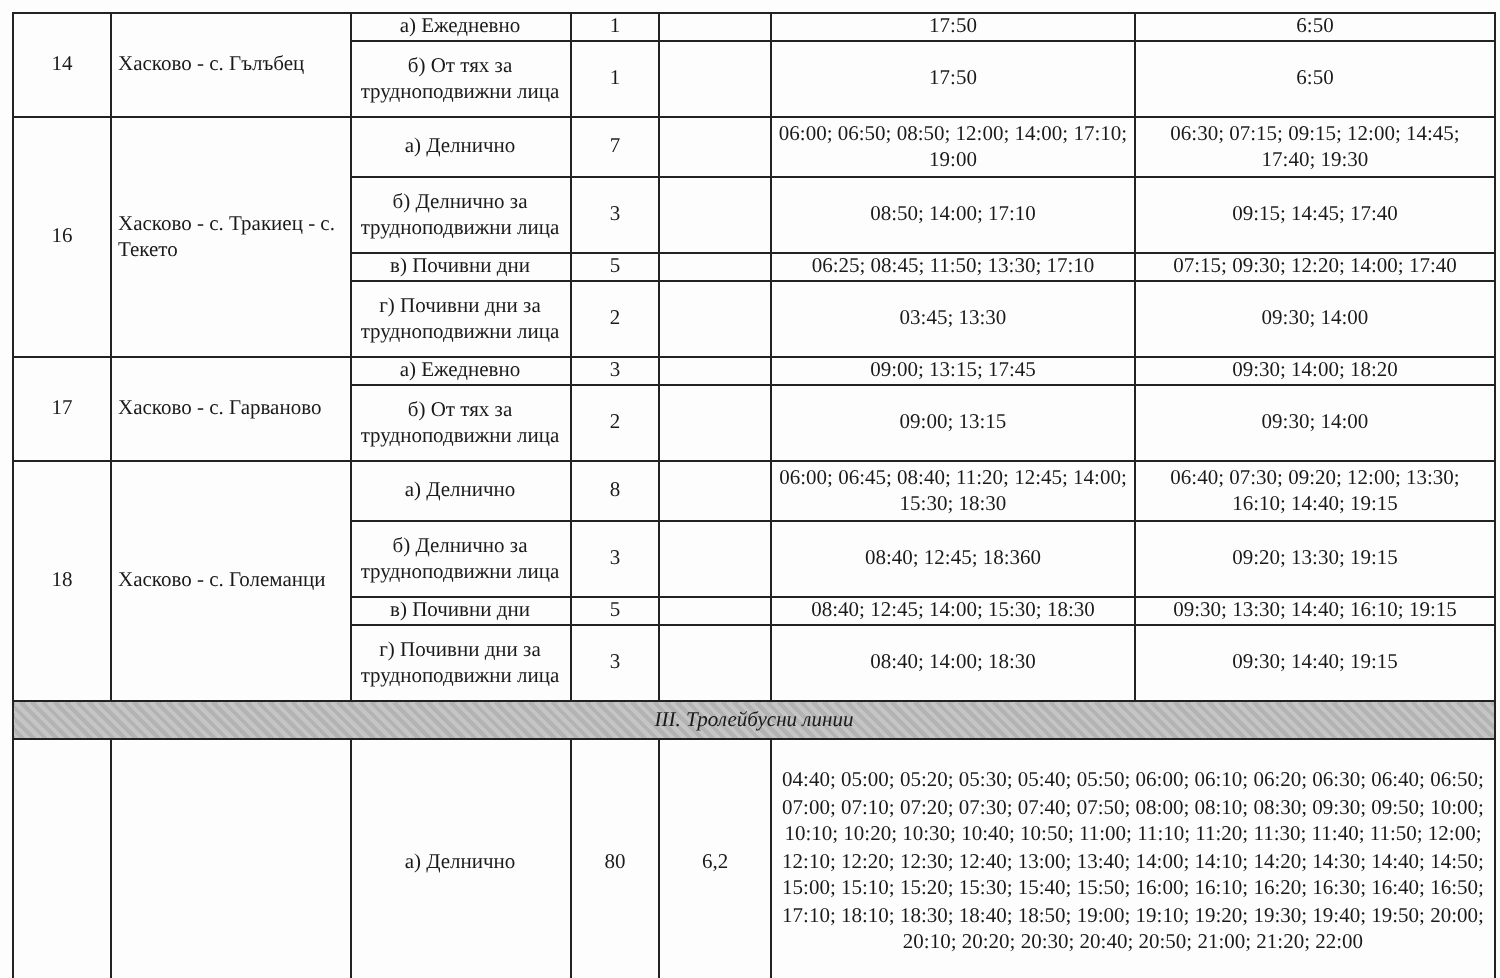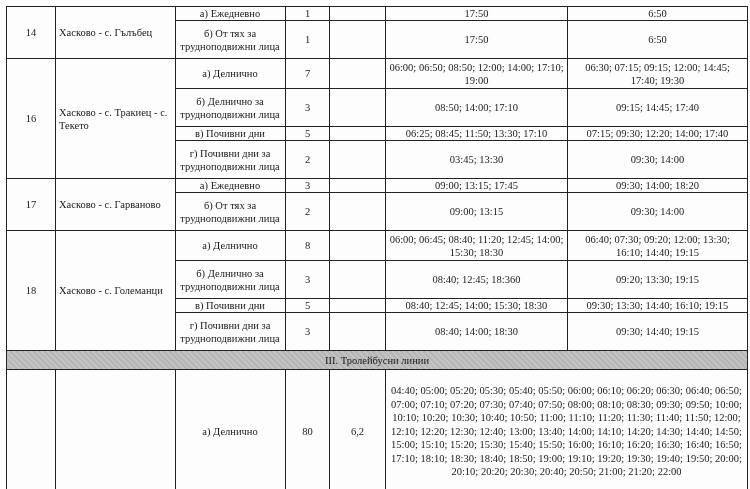--- a/index.html
+++ b/index.html
@@ -5,21 +5,21 @@
   html, body { margin:0; padding:0; background:#ffffff; }
   body { width:750px; height:489px; overflow:hidden; position:relative;
          font-family:"Liberation Serif", "DejaVu Serif", serif; color:#1a1a1a; }
   .page { position:absolute; left:0; top:0; width:750px; height:489px; background:#fdfdfd; }
   table { position:absolute; left:6px; top:6px; border-collapse:collapse; table-layout:fixed; width:741px; }
   td { border:1.5px solid #222; padding:0 3px; font-size:10.5px; line-height:13px; vertical-align:middle; overflow:hidden; }
   td.num, td.count, td.km, td.times { text-align:center; }
   td.type { text-align:center; padding-left:2px; }
   td.route { text-align:left; }
   td.section { background:#bdbdbd; text-align:center; height:18px;
-               background-image:repeating-linear-gradient(45deg, rgba(255,255,255,0.12) 0 2px, rgba(0,0,0,0.05) 2px 4px); }
+               background-image:repeating-linear-gradient(45deg, rgba(255,255,255,0.12) 0 2px, rgba(0,0,0,0.05) 2px 4px);font-style:italic; }
   td.tall-times { text-align:center; font-size:10.5px; line-height:13.5px; padding:14px 4px; }
   td.blank-left { border-bottom:none; }
 </style>
 </head>
 <body>
 
 <div class="page">
 <table>
   <colgroup>
     <col style="width:49px">

